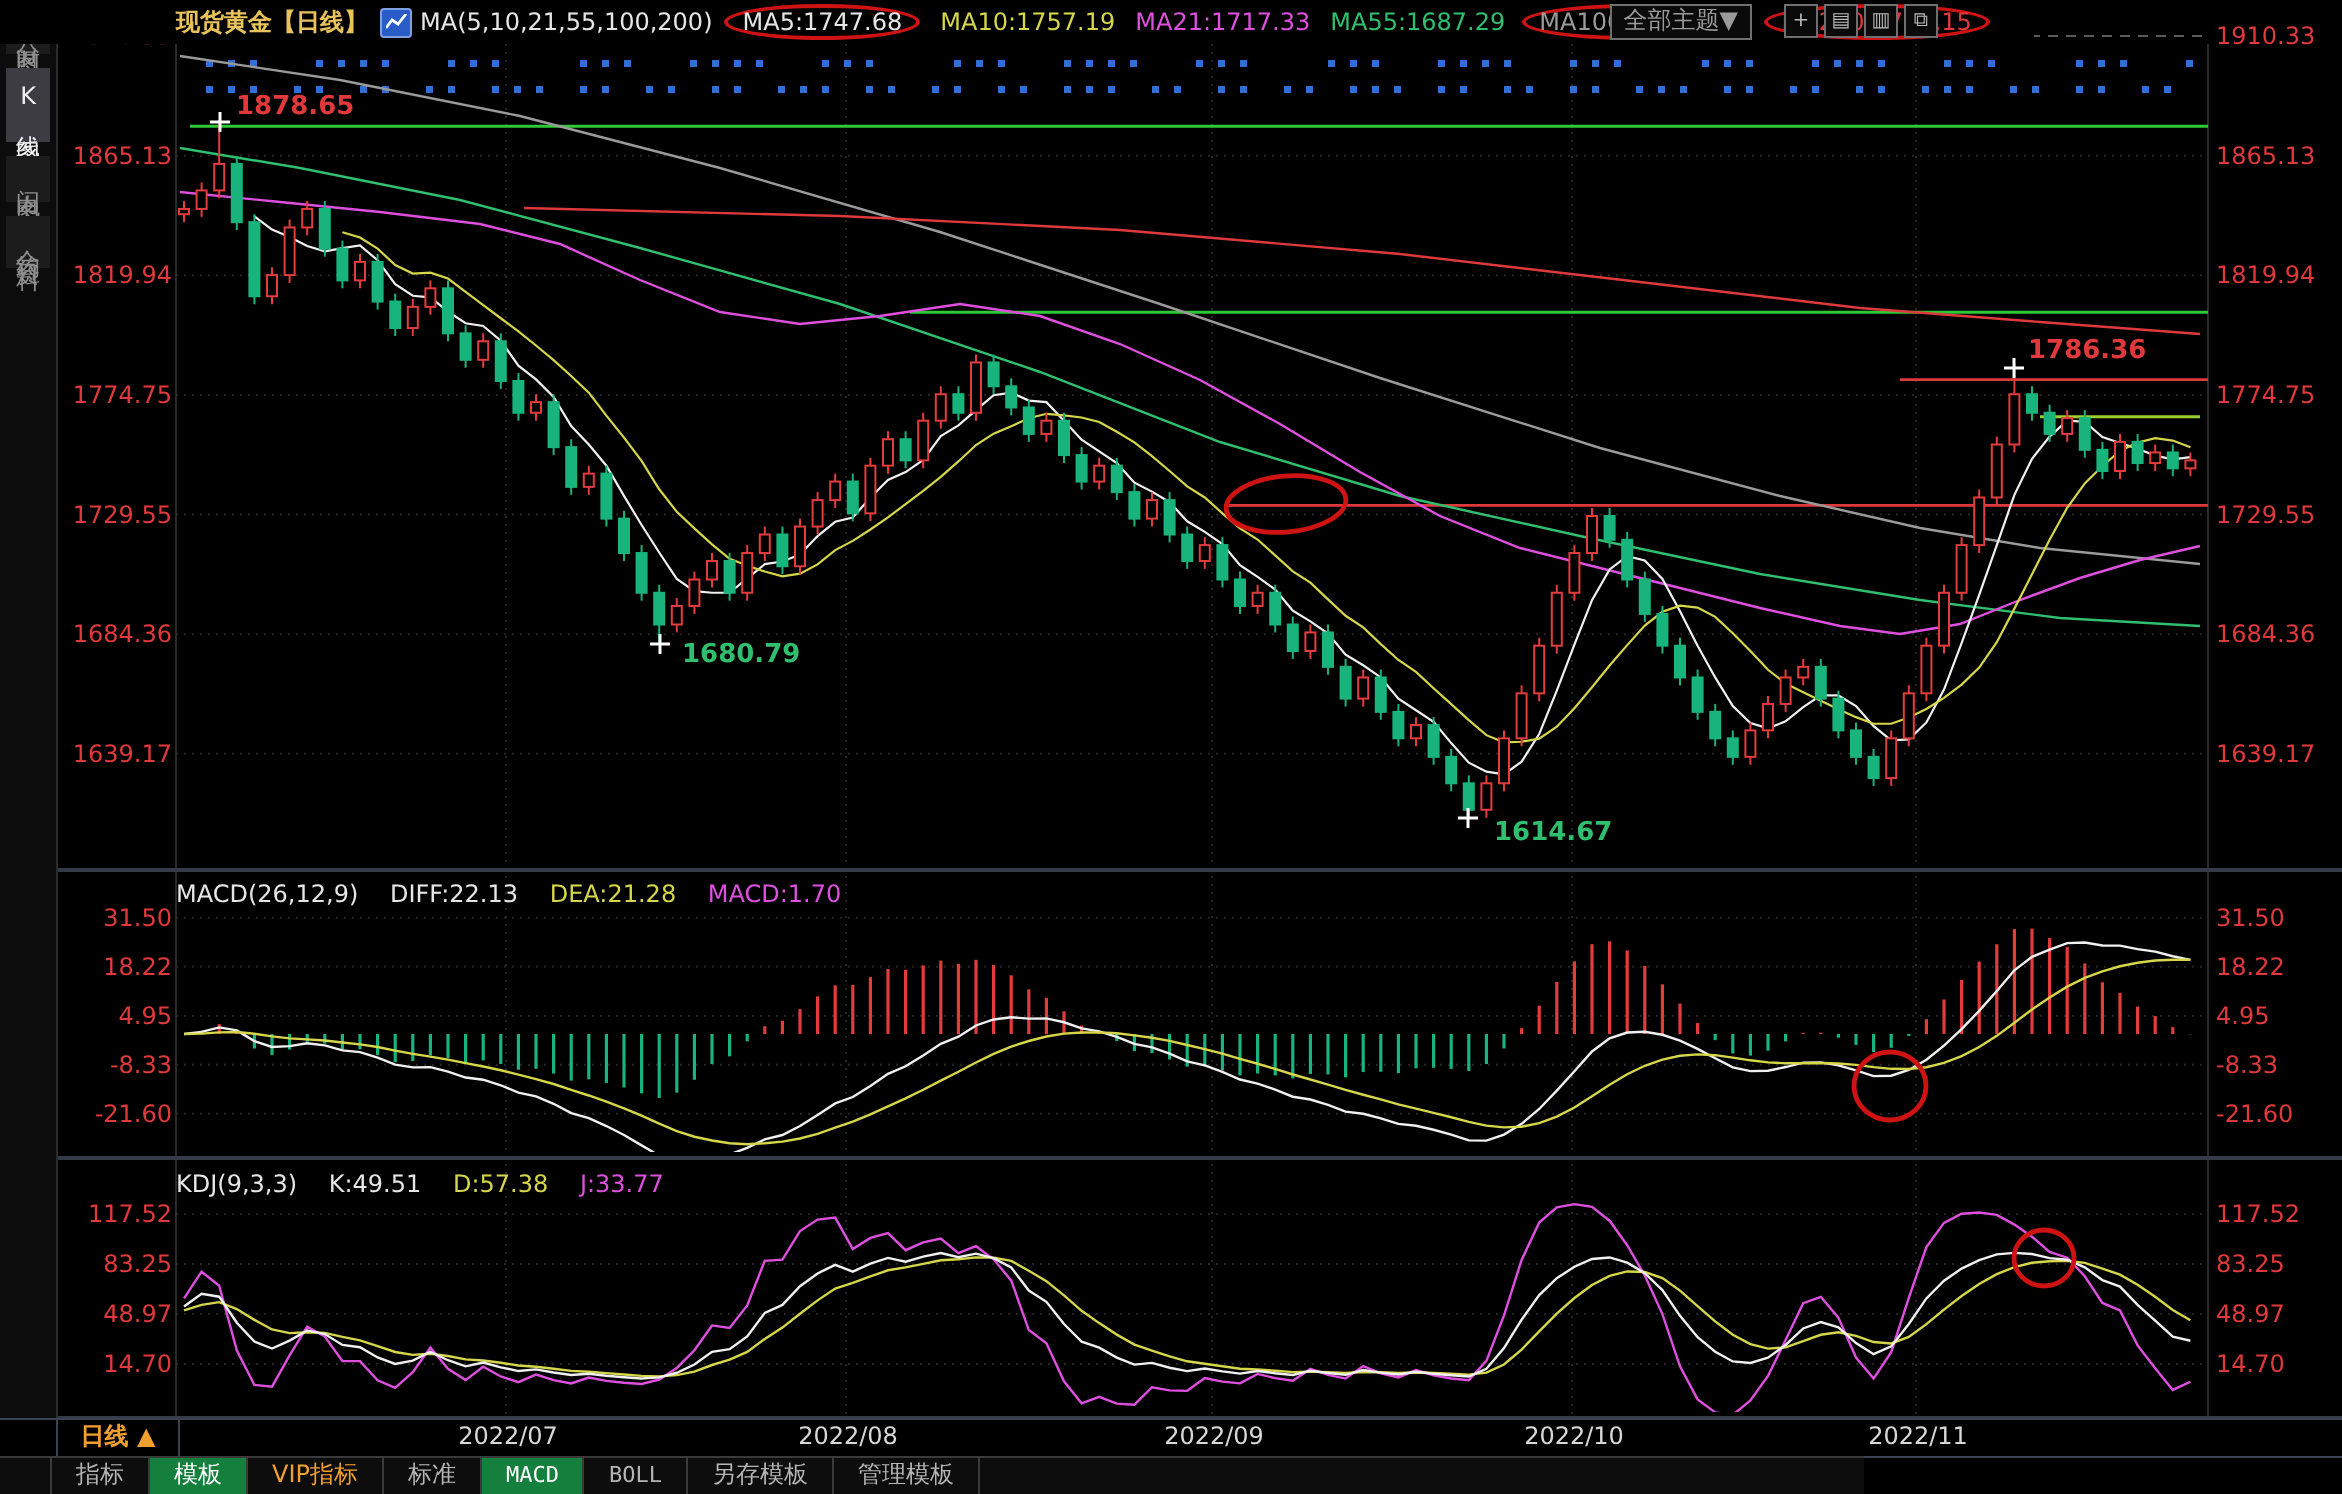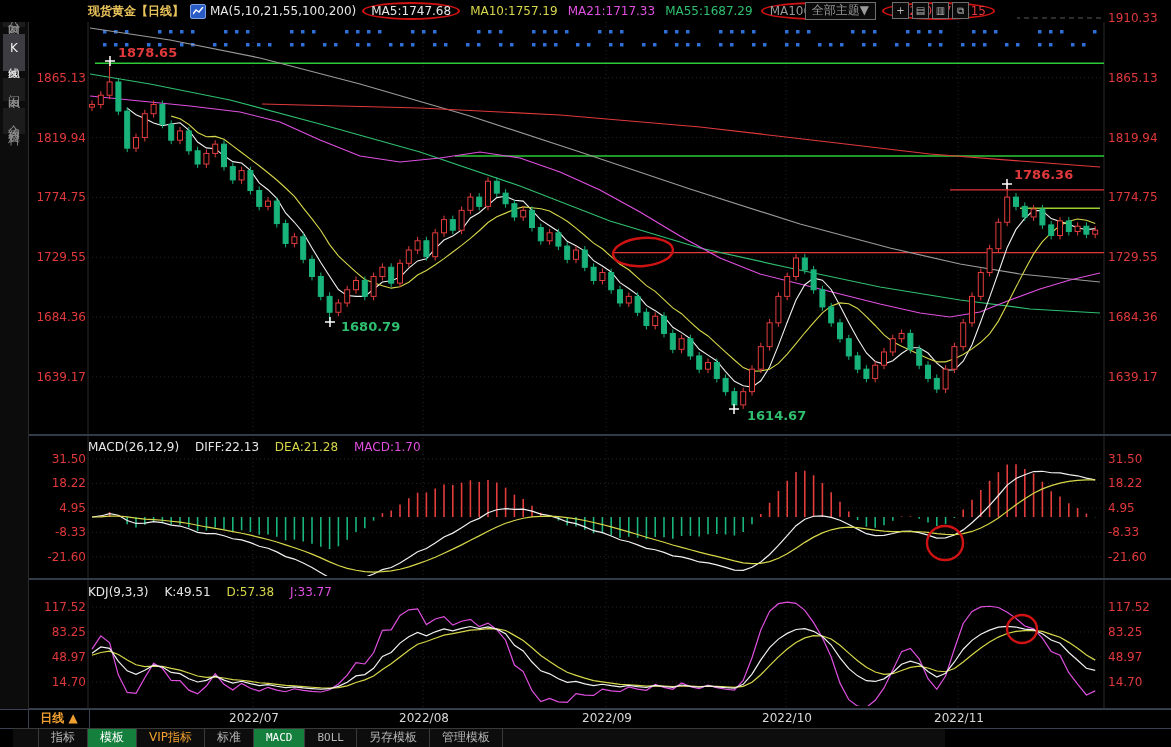--- a/index.html
+++ b/index.html
@@ -36,21 +36,21 @@
   .c-white{color:#e6e6e6;} .c-yellow{color:#d6d64a;} .c-mag{color:#df4fdf;}
   
   #xaxis-row{position:absolute;left:0;bottom:18px;height:18px;width:1171px;background:#000;
              border-top:1px solid #3a4150;border-bottom:1px solid #3a4150;z-index:5;
              display:flex;font-size:12px;}
   #xaxis-row .sp{width:28px;border-right:1px solid #3a4150;flex:0 0 auto;}
   #period-box{width:60px;flex:0 0 auto;border-right:1px solid #3a4150;color:#f0a030;
               font-weight:bold;text-align:center;line-height:17px;}
   #date-area{position:relative;flex:1;}
   .date-lbl{position:absolute;top:0;transform:translateX(-50%);color:#d8d8d8;line-height:17px;}
-  #toolbar{position:absolute;left:13px;bottom:0;height:18px;width:932px;background:#0d0d0d;
+  #toolbar{position:absolute;left:0;bottom:0;height:18px;width:932px;background:#0d0d0d;
            border-top:1px solid #3a3a3a;z-index:5;display:flex;font-size:12px;}
   #toolbar .sp{width:25px;border-right:1px solid #3a3a3a;flex:0 0 auto;}
   .tb-tab{padding:0 12px;line-height:17px;color:#b5b5b5;border-right:1px solid #3a3a3a;}
   .tb-tab.active{background:#15803d;color:#fff;}
   .tb-tab.vip{color:#f0a030;}
   .tb-tab.mono{font-family:"DejaVu Sans Mono","Liberation Mono",monospace;font-size:11px;font-weight:normal;}
   #toolbar .fill{flex:1;}
   
   #chart{position:absolute;left:0;top:0;z-index:1;}
 </style>

